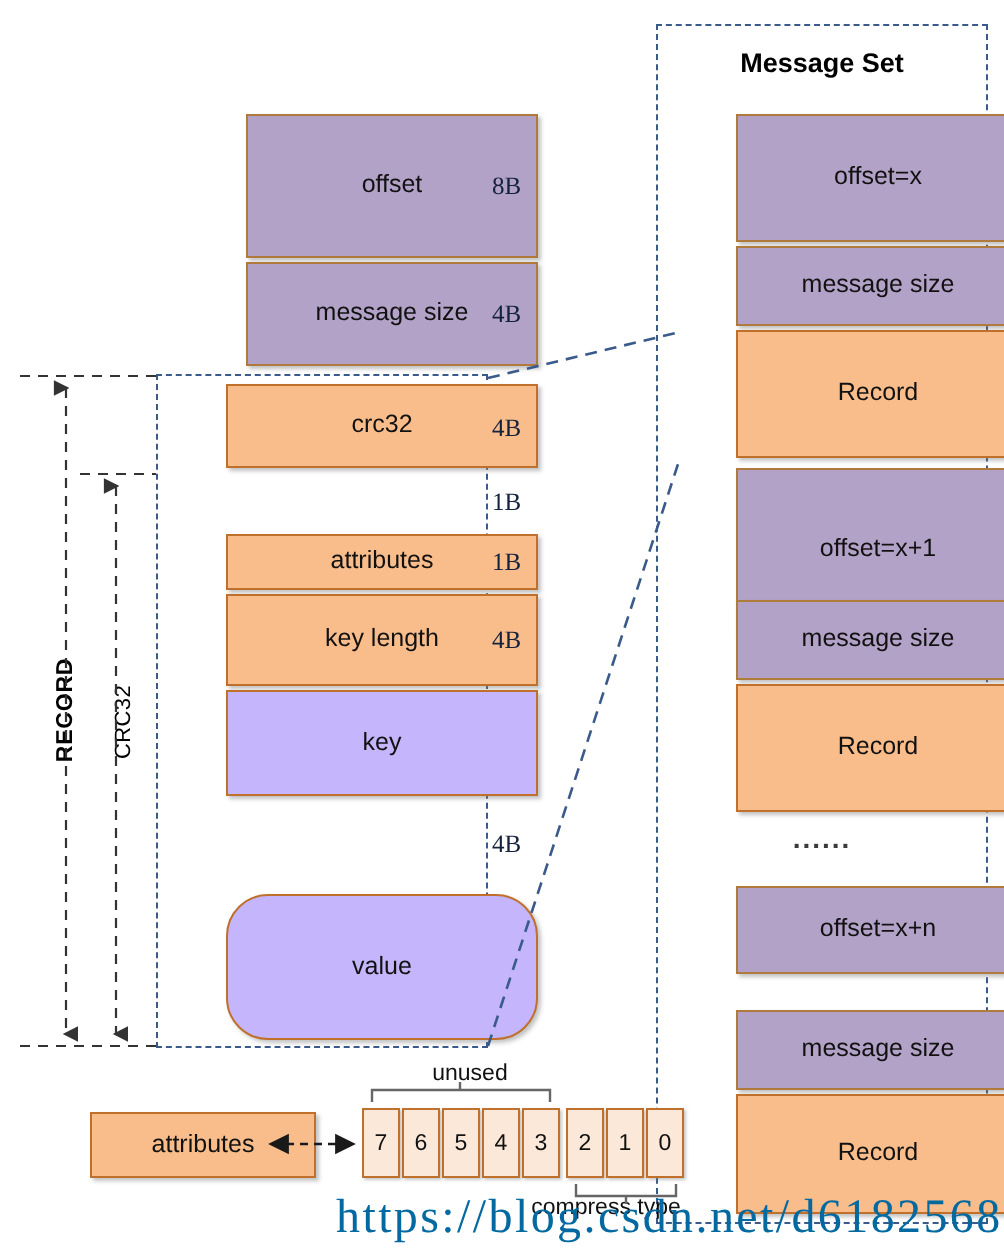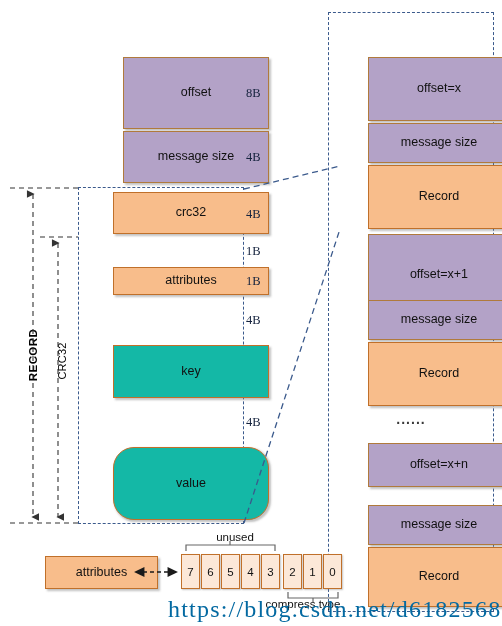--- a/index.html
+++ b/index.html
@@ -39,21 +39,21 @@
   }
   .purple {
     background: #b3a2c7;
     border-color: #b07a3c;
   }
   .orange {
     background: #f8bd8b;
     border-color: #c0702a;
   }
   .pale {
-    background: #14b8a6;
+    background: #c4b5fd;
     border-color: #c0702a;
     align-items: center;
   }
 
   
   .sizelabel {
     position: absolute;
     font-size: 12.5px;
     color: #14223d;
     font-family: "Liberation Serif", serif;
@@ -172,36 +172,40 @@
   </div>
   <div class="sizelabel" style="left:246px; top:207px;">4B</div>
 
   <div class="sizelabel" style="left:246px; top:244px;">1B</div>
 
   <div class="fbox orange" style="left:85px; top:267px; width:156px; height:28px;">
     <span>attributes</span>
   </div>
   <div class="sizelabel" style="left:246px; top:274px;">1B</div>
 
+  <div class="fbox orange" style="left:85px; top:297px; width:156px; height:46px;">
+    <span>key length</span>
+  </div>
   <div class="sizelabel" style="left:246px; top:313px;">4B</div>
 
   <div class="fbox pale" style="left:85px; top:345px; width:156px; height:53px;">
     <span>key</span>
   </div>
 
   <div class="sizelabel" style="left:246px; top:415px;">4B</div>
 
   <div class="fbox pale" style="left:85px; top:447px; width:156px; height:73px;border-radius:21px;">
     <span>value</span>
   </div>
 
   <div class="vlabel rot" style="left:3px; top:349px; width:60px; text-align:center;">RECORD</div>
   <div class="vlabel rot thin" style="left:37px; top:355px; width:50px; text-align:center;">CRC32</div>
 
   <div class="dashbox" style="left:328px; top:12px; width:166px; height:600px;"></div>
+  <div class="msgset-title" style="left:328px; top:24px; width:166px;">Message Set</div>
 
   <div class="fbox purple" style="left:340px; top:57px; width:142px; height:64px;">
     <span>offset=x</span>
   </div>
   <div class="fbox purple" style="left:340px; top:123px; width:142px; height:40px;">
     <span>message size</span>
   </div>
   <div class="fbox orange" style="left:340px; top:165px; width:142px; height:64px;">
     <span>Record</span>
   </div>

